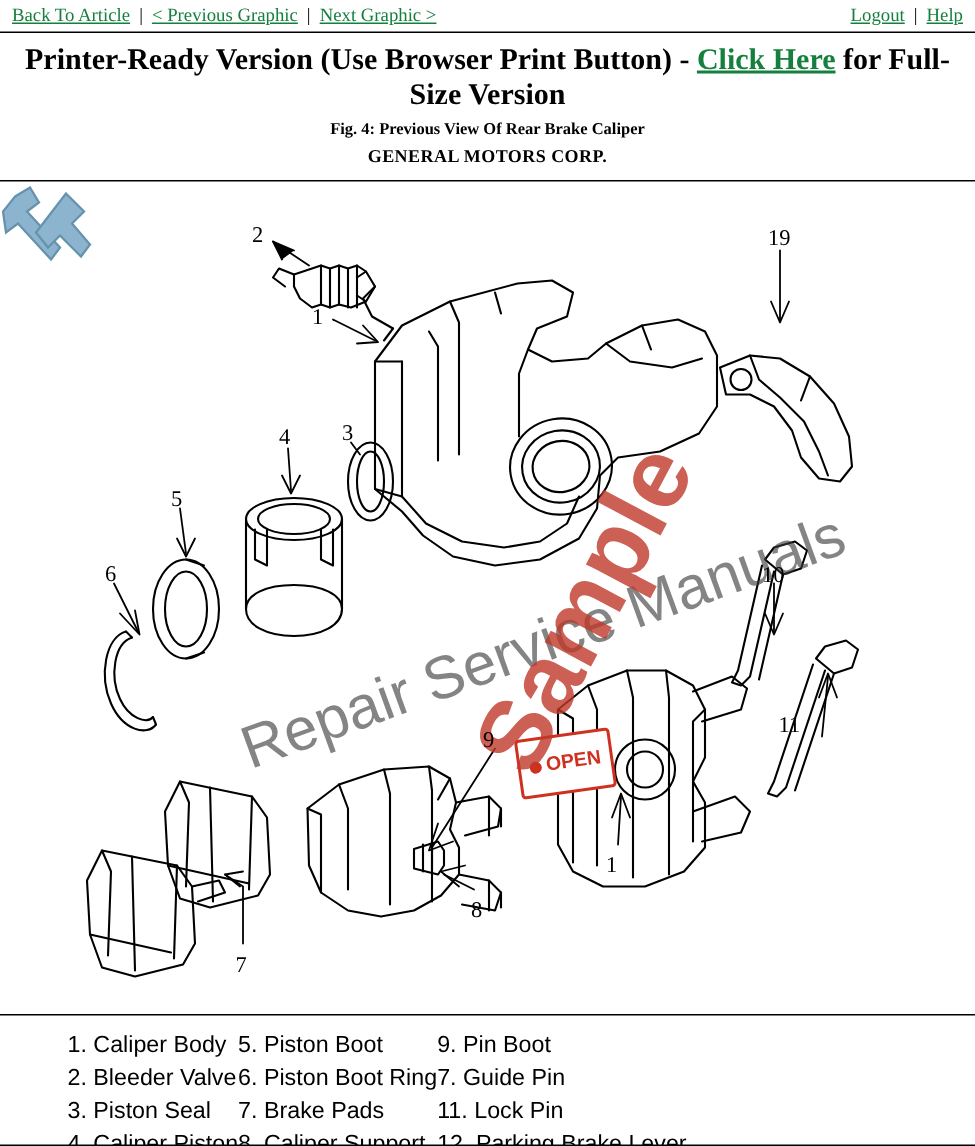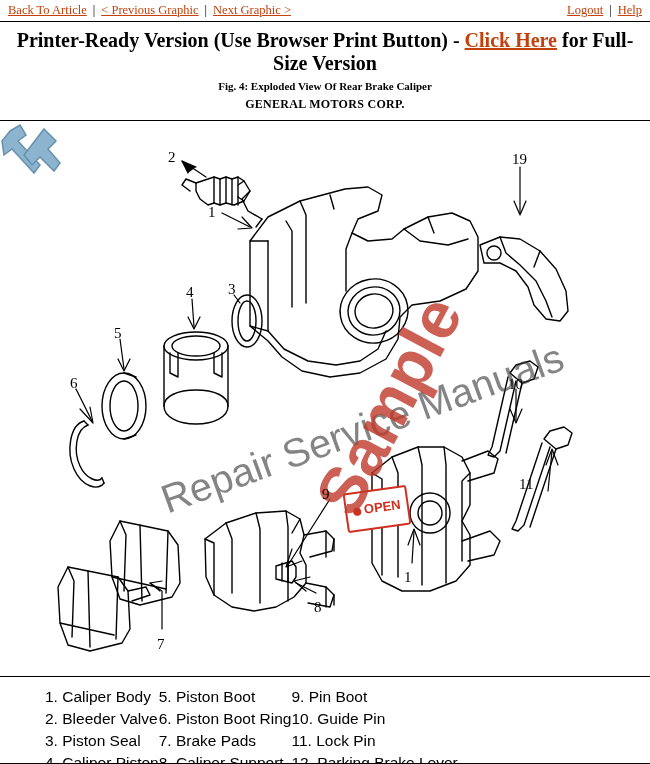--- a/index.html
+++ b/index.html
@@ -31,21 +31,21 @@
     display: flex;
     align-items: center;
     gap: 0px;
   }
   .topnav .right {
     margin-left: auto;
     display: flex;
     align-items: center;
   }
   .navlink {
-    color: #c2410c;
+    color: #15803d;
     text-decoration: underline;
     cursor: pointer;
     white-space: nowrap;
   }
   .sep {
     padding: 0 6px;
     color: #000;
   }
 
   
@@ -207,21 +207,21 @@
     <span class="navlink">Logout</span>
     <span class="sep">|</span>
     <span class="navlink">Help</span>
   </div>
 </div>
 
 <div class="headerblock">
   <div class="printer-line">
     <span>Printer-Ready Version (Use Browser Print Button) - </span><span class="navlink">Click Here</span><span> for Full-Size Version</span>
   </div>
-  <div class="figline">Fig. 4: Exploded View Of Rear Brake Caliper</div>
+  <div class="figline">Fig. 4: Previous View Of Rear Brake Caliper</div>
   <div class="corp">GENERAL MOTORS CORP.</div>
 </div>
 
 <div class="drawing">
 
   <svg width="650" height="555" viewBox="0 0 650 555">
     <g fill="none" stroke="#000" stroke-width="1.4" stroke-linejoin="round" stroke-linecap="round">
 
       <path d="M250 205 L250 120 L268 96 L300 80 L345 68 L368 66 L382 74 L378 90 L358 98
                L352 112 L368 120 L392 118 L404 108 L428 96 L452 92 L470 100 L478 116
@@ -390,21 +390,21 @@
     <div class="legend-item">4. Caliper Piston</div>
   </div>
   <div class="legend-col">
     <div class="legend-item">5. Piston Boot</div>
     <div class="legend-item">6. Piston Boot Ring</div>
     <div class="legend-item">7. Brake Pads</div>
     <div class="legend-item">8. Caliper Support</div>
   </div>
   <div class="legend-col">
     <div class="legend-item">9. Pin Boot</div>
-    <div class="legend-item">10. Guide Pin</div>
+    <div class="legend-item">7. Guide Pin</div>
     <div class="legend-item">11. Lock Pin</div>
     <div class="legend-item">12. Parking Brake Lever</div>
   </div>
 </div>
 
 <div class="footer">
   <span>G92B04013</span>
 </div>
 <div class="bottomrule"></div>
 

